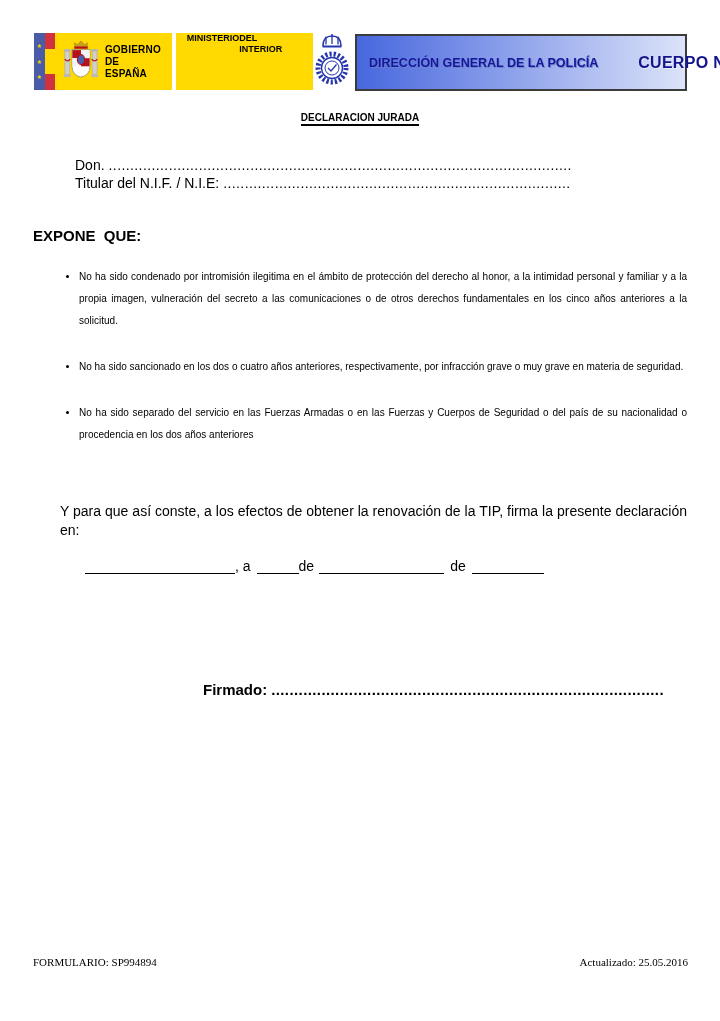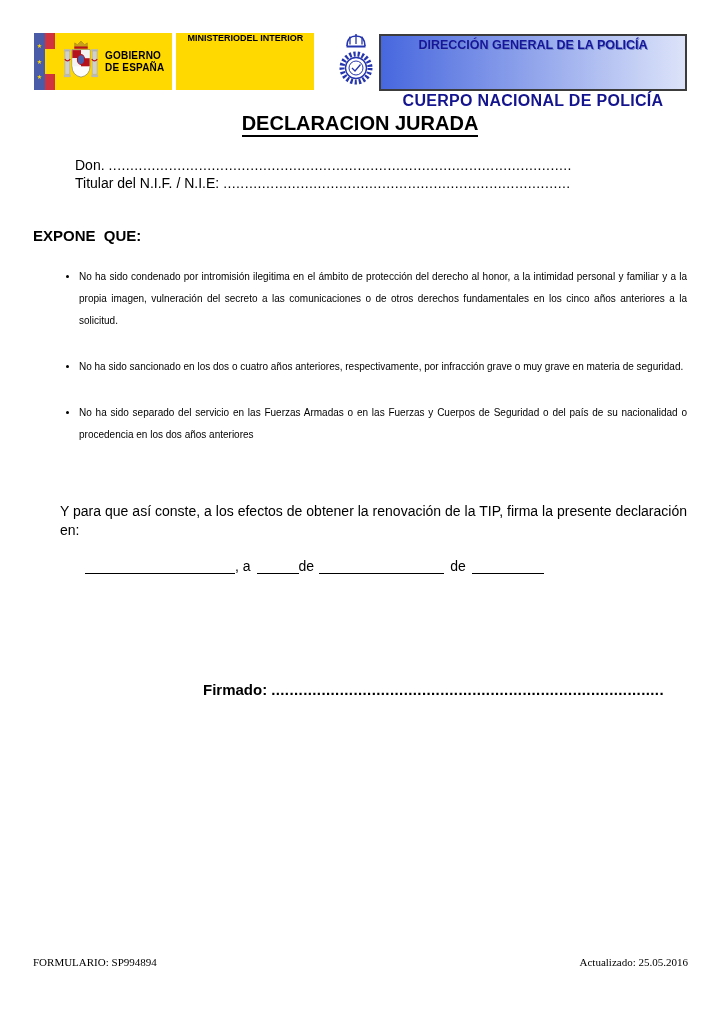--- a/index.html
+++ b/index.html
@@ -25,32 +25,32 @@
   .logo-divider { width:4px; background:#ffffff; }
   .logo-ministry { background:#FFD900; display:flex; flex-direction:row; justify-content:center;
                    padding:0 11px; font-weight:bold; font-size:9px; line-height:1.25; }
 
   .police-header { display:flex; align-items:flex-start; gap:4px; }
   .badge { width:38px; height:56px; display:block; }
   .police-box {
     width:304px; height:49px; margin-top:1px;
     border:2px solid #3c3c3c;
     background:linear-gradient(to right,#4767DE,#DCE3F9);
-    display:flex; flex-direction:column; justify-content:space-evenly; align-items:center;
-    padding:2px 0;
+    display:flex; flex-direction:row; justify-content:space-evenly; align-items:center;
+    padding:2px 12px;
     gap:40px;
   }
   .police-line1 { font-size:12.5px; font-weight:bold; color:#16169A;
                   text-shadow:1px 1px 0 rgba(110,130,200,0.9); white-space:nowrap; }
   .police-line2 { font-size:16px; font-weight:bold; color:#14148F; letter-spacing:0.3px;
                   text-shadow:1px 1px 0 rgba(255,255,255,0.55); white-space:nowrap; }
 
   
   .doc-title { position:absolute; top:112px; left:0; width:100%; text-align:center;
-               font-size:20px; font-weight:bold; }
+               font-size:10px; font-weight:bold; }
   .doc-title span { border-bottom:2px solid #000; padding-bottom:1px; }
 
   
   .identity { position:absolute; top:156px; left:75px; width:497px;
               font-size:14px; line-height:18px; }
   .dotted-row { display:flex; }
   .dotted-row .label { white-space:pre; margin-right:4px; }
   .dotfill { flex:1; overflow:hidden; white-space:nowrap; letter-spacing:0.4px; }
 
   

